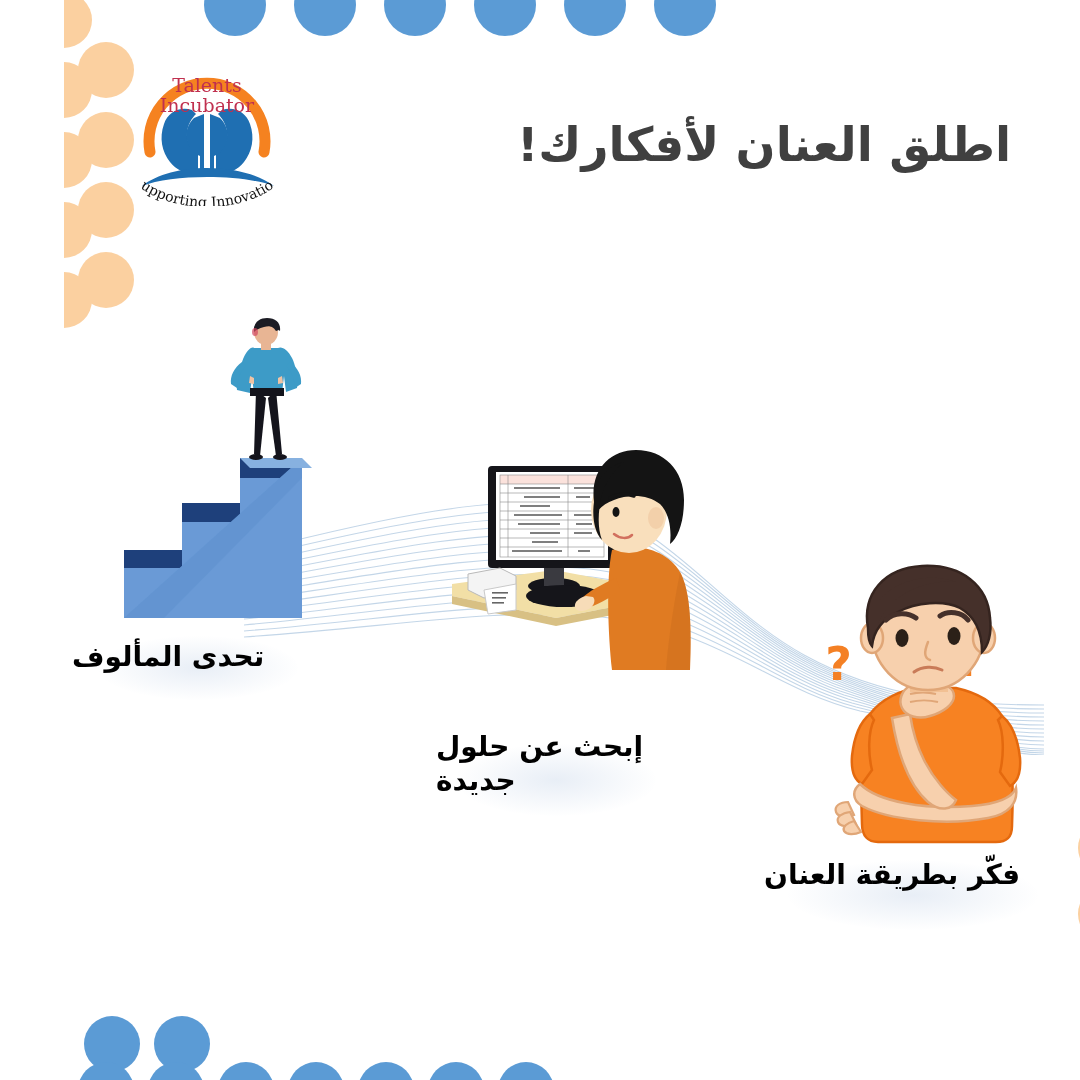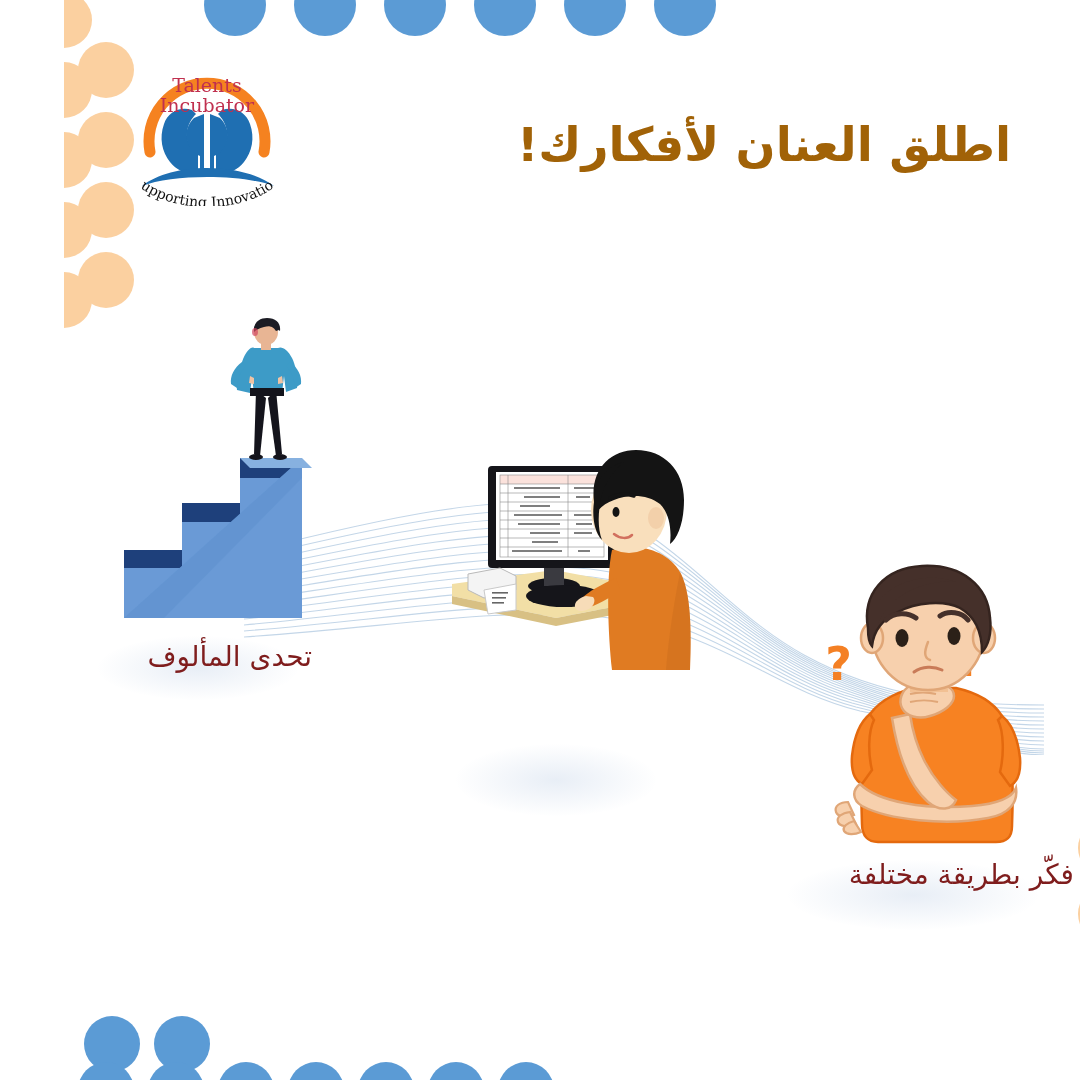--- a/index.html
+++ b/index.html
@@ -15,28 +15,28 @@
 
   
   #logo{position:absolute;left:68px;top:34px;width:150px;height:172px;}
   #logo svg{display:block;width:150px;height:172px;}
 
   
   #headline{
     position:absolute;left:420px;top:116px;width:560px;
     text-align:center;direction:rtl;
     font-size:47px;font-weight:700;letter-spacing:0px;
-    color:#a16207;line-height:1.25;
+    color:#404040;line-height:1.25;
     font-family:"DejaVu Sans","Liberation Sans",sans-serif;
   }
 
   
   .caption{
-    position:absolute;direction:rtl;text-align:right;
-    font-size:28px;font-weight:400;color:#7f1d1d;
+    position:absolute;direction:rtl;text-align:left;
+    font-size:28px;font-weight:700;color:#000000;
     line-height:1.22;white-space:pre-line;
     font-family:"DejaVu Sans","Liberation Sans",sans-serif;
   }
   #cap-stairs{left:8px;top:640px;width:240px;}
   #cap-computer{left:372px;top:730px;width:240px;}
   #cap-think{left:700px;top:858px;width:310px;}
 
   
   .capglow{position:absolute;border-radius:50%;
            background:radial-gradient(ellipse at center,#e8eef6 0%,rgba(232,238,246,0) 72%);}
@@ -333,16 +333,18 @@
       <path d="M108 114 C116 108 128 108 136 112" stroke="#c97b58" stroke-width="3" fill="none" stroke-linecap="round"></path>
     </svg>
   </div>
 
   <div class="capglow" style="left:34px;top:636px;width:200px;height:64px;"></div>
   <div class="capglow" style="left:392px;top:744px;width:200px;height:72px;"></div>
   <div class="capglow" style="left:724px;top:860px;width:250px;height:70px;"></div>
 
   <div class="caption" id="cap-stairs">تحدى المألوف</div>
 
-
-  <div class="caption" id="cap-think">فكّر بطريقة مختلفة</div>
+  <div class="caption" id="cap-computer">إبحث عن حلول
+جديدة</div>
+
+  <div class="caption" id="cap-think">فكّر بطريقة العنان</div>
 
 </div>
 
 </body></html>

